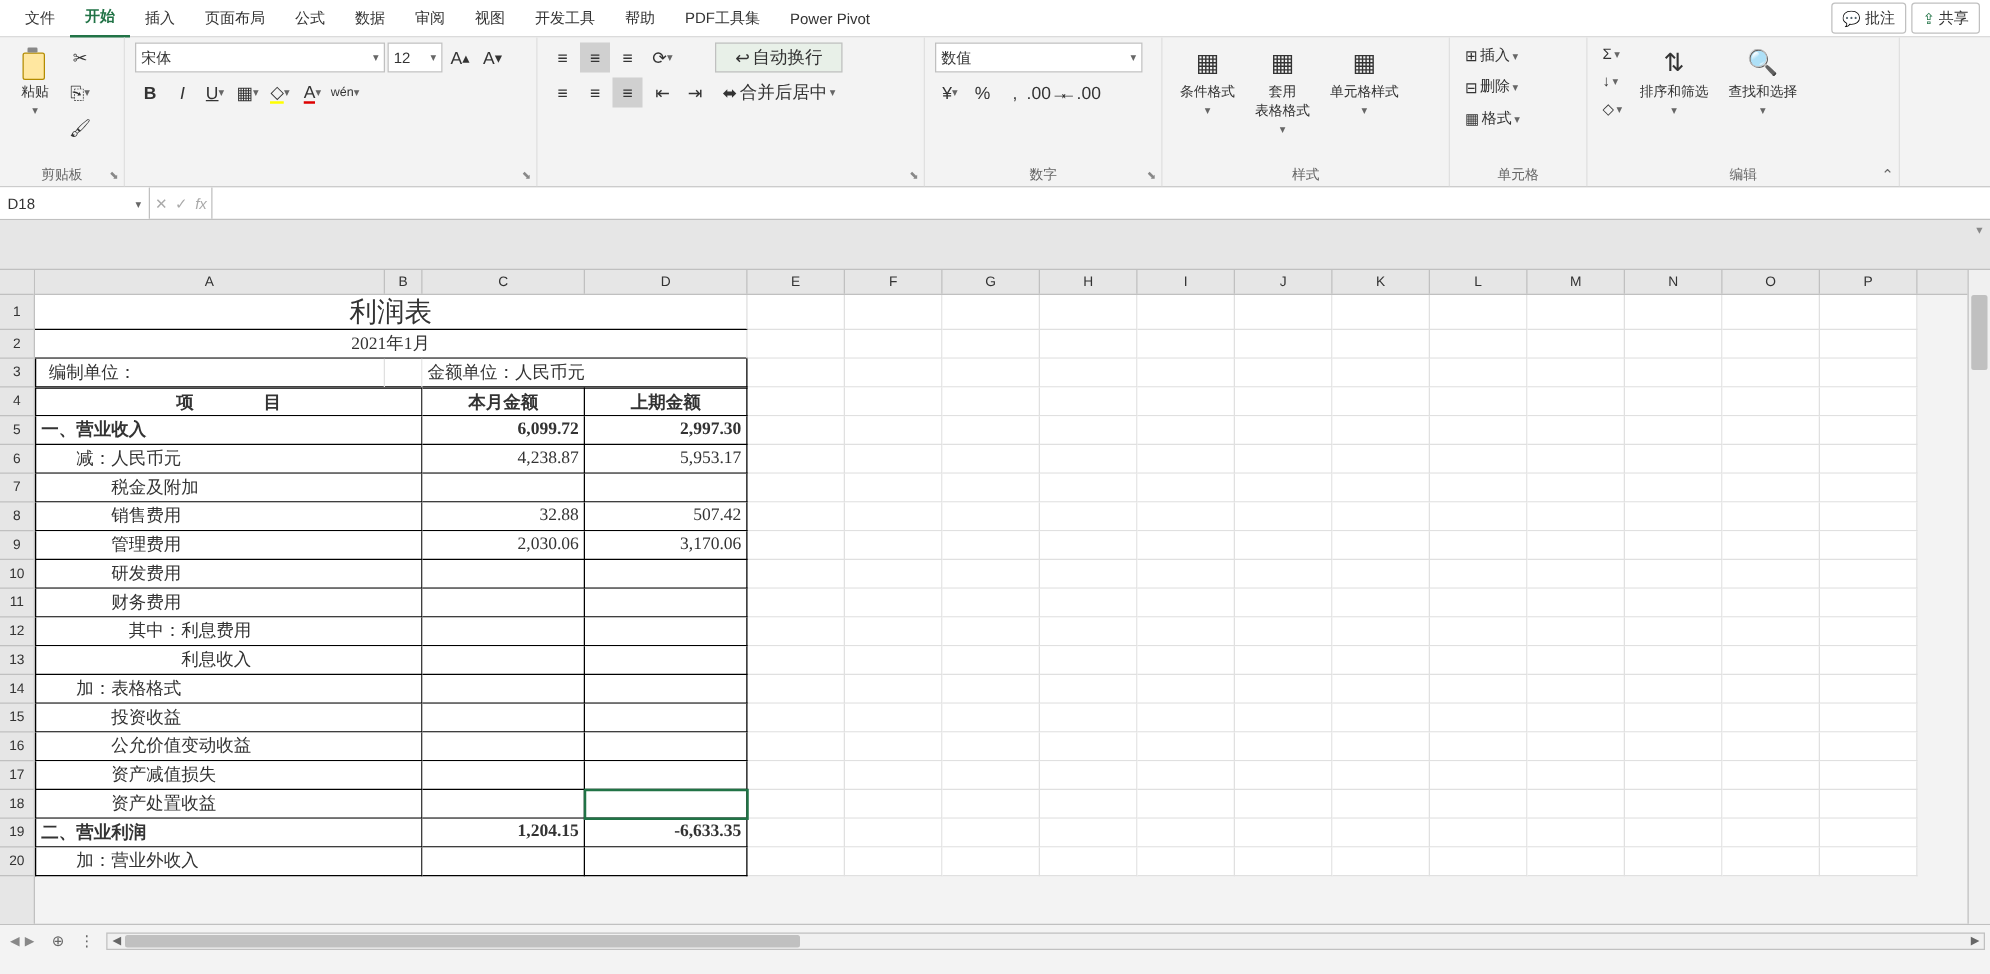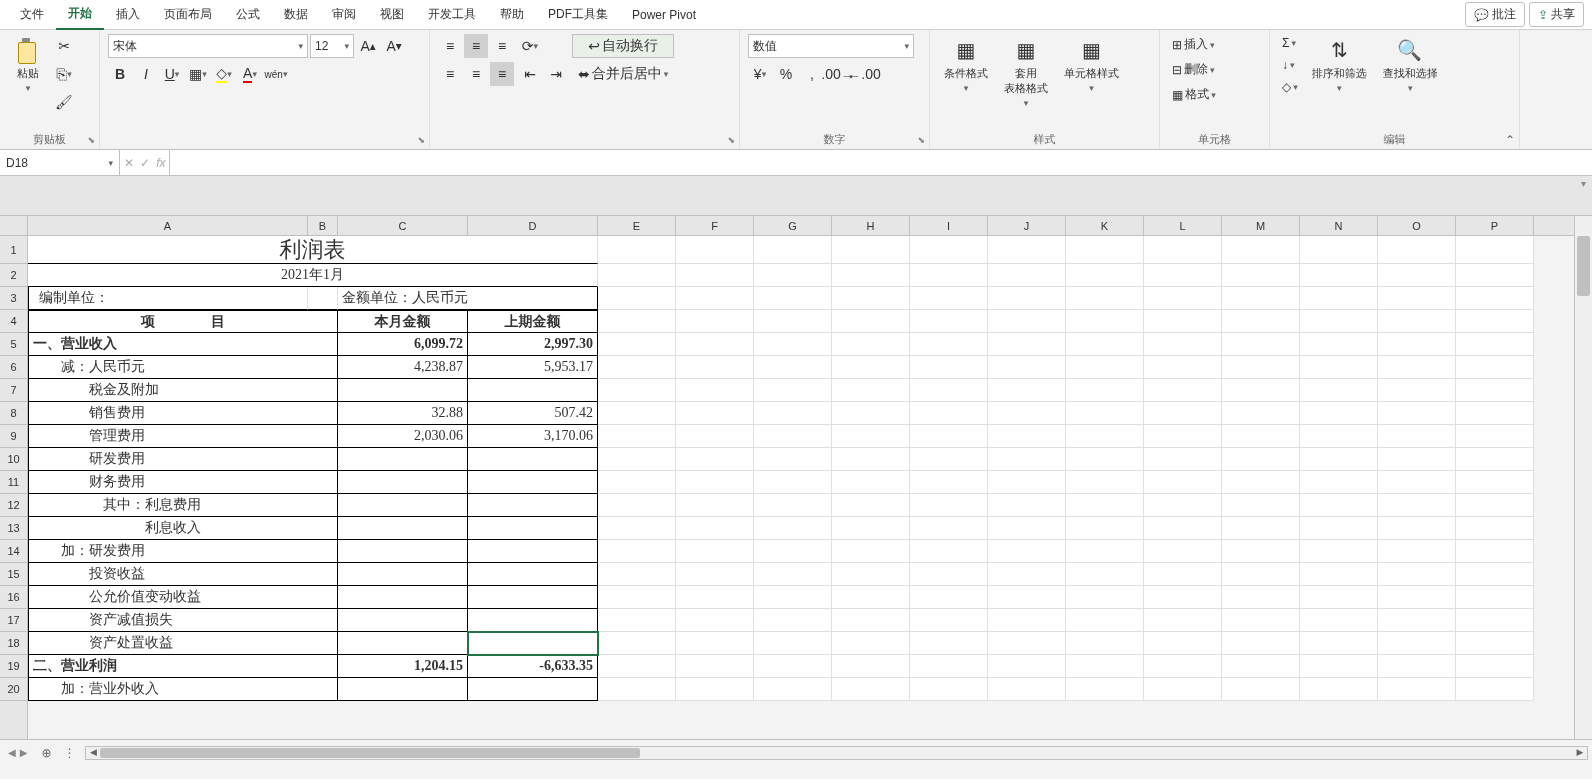--- a/index.html
+++ b/index.html
@@ -735,21 +735,21 @@
         <div class="cell right b br" style="left: 440px; top: 212px; width: 130px; height: 23px;"></div>
         <div class="cell b bl br" style="left: 0px; top: 235px; width: 310px; height: 23px;;white-space:pre">　　　　财务费用</div>
         <div class="cell right b br" style="left: 310px; top: 235px; width: 130px; height: 23px;"></div>
         <div class="cell right b br" style="left: 440px; top: 235px; width: 130px; height: 23px;"></div>
         <div class="cell b bl br" style="left: 0px; top: 258px; width: 310px; height: 23px;;white-space:pre">　　　　　其中：利息费用</div>
         <div class="cell right b br" style="left: 310px; top: 258px; width: 130px; height: 23px;"></div>
         <div class="cell right b br" style="left: 440px; top: 258px; width: 130px; height: 23px;"></div>
         <div class="cell b bl br" style="left: 0px; top: 281px; width: 310px; height: 23px;;white-space:pre">　　　　　　　　利息收入</div>
         <div class="cell right b br" style="left: 310px; top: 281px; width: 130px; height: 23px;"></div>
         <div class="cell right b br" style="left: 440px; top: 281px; width: 130px; height: 23px;"></div>
-        <div class="cell b bl br" style="left: 0px; top: 304px; width: 310px; height: 23px;;white-space:pre">　　加：研发费用</div>
+        <div class="cell b bl br" style="left: 0px; top: 304px; width: 310px; height: 23px;;white-space:pre">　　加：表格格式</div>
         <div class="cell right b br" style="left: 310px; top: 304px; width: 130px; height: 23px;"></div>
         <div class="cell right b br" style="left: 440px; top: 304px; width: 130px; height: 23px;"></div>
         <div class="cell b bl br" style="left: 0px; top: 327px; width: 310px; height: 23px;;white-space:pre">　　　　投资收益</div>
         <div class="cell right b br" style="left: 310px; top: 327px; width: 130px; height: 23px;"></div>
         <div class="cell right b br" style="left: 440px; top: 327px; width: 130px; height: 23px;"></div>
         <div class="cell b bl br" style="left: 0px; top: 350px; width: 310px; height: 23px;;white-space:pre">　　　　公允价值变动收益</div>
         <div class="cell right b br" style="left: 310px; top: 350px; width: 130px; height: 23px;"></div>
         <div class="cell right b br" style="left: 440px; top: 350px; width: 130px; height: 23px;"></div>
         <div class="cell b bl br" style="left: 0px; top: 373px; width: 310px; height: 23px;;white-space:pre">　　　　资产减值损失</div>
         <div class="cell right b br" style="left: 310px; top: 373px; width: 130px; height: 23px;"></div>

